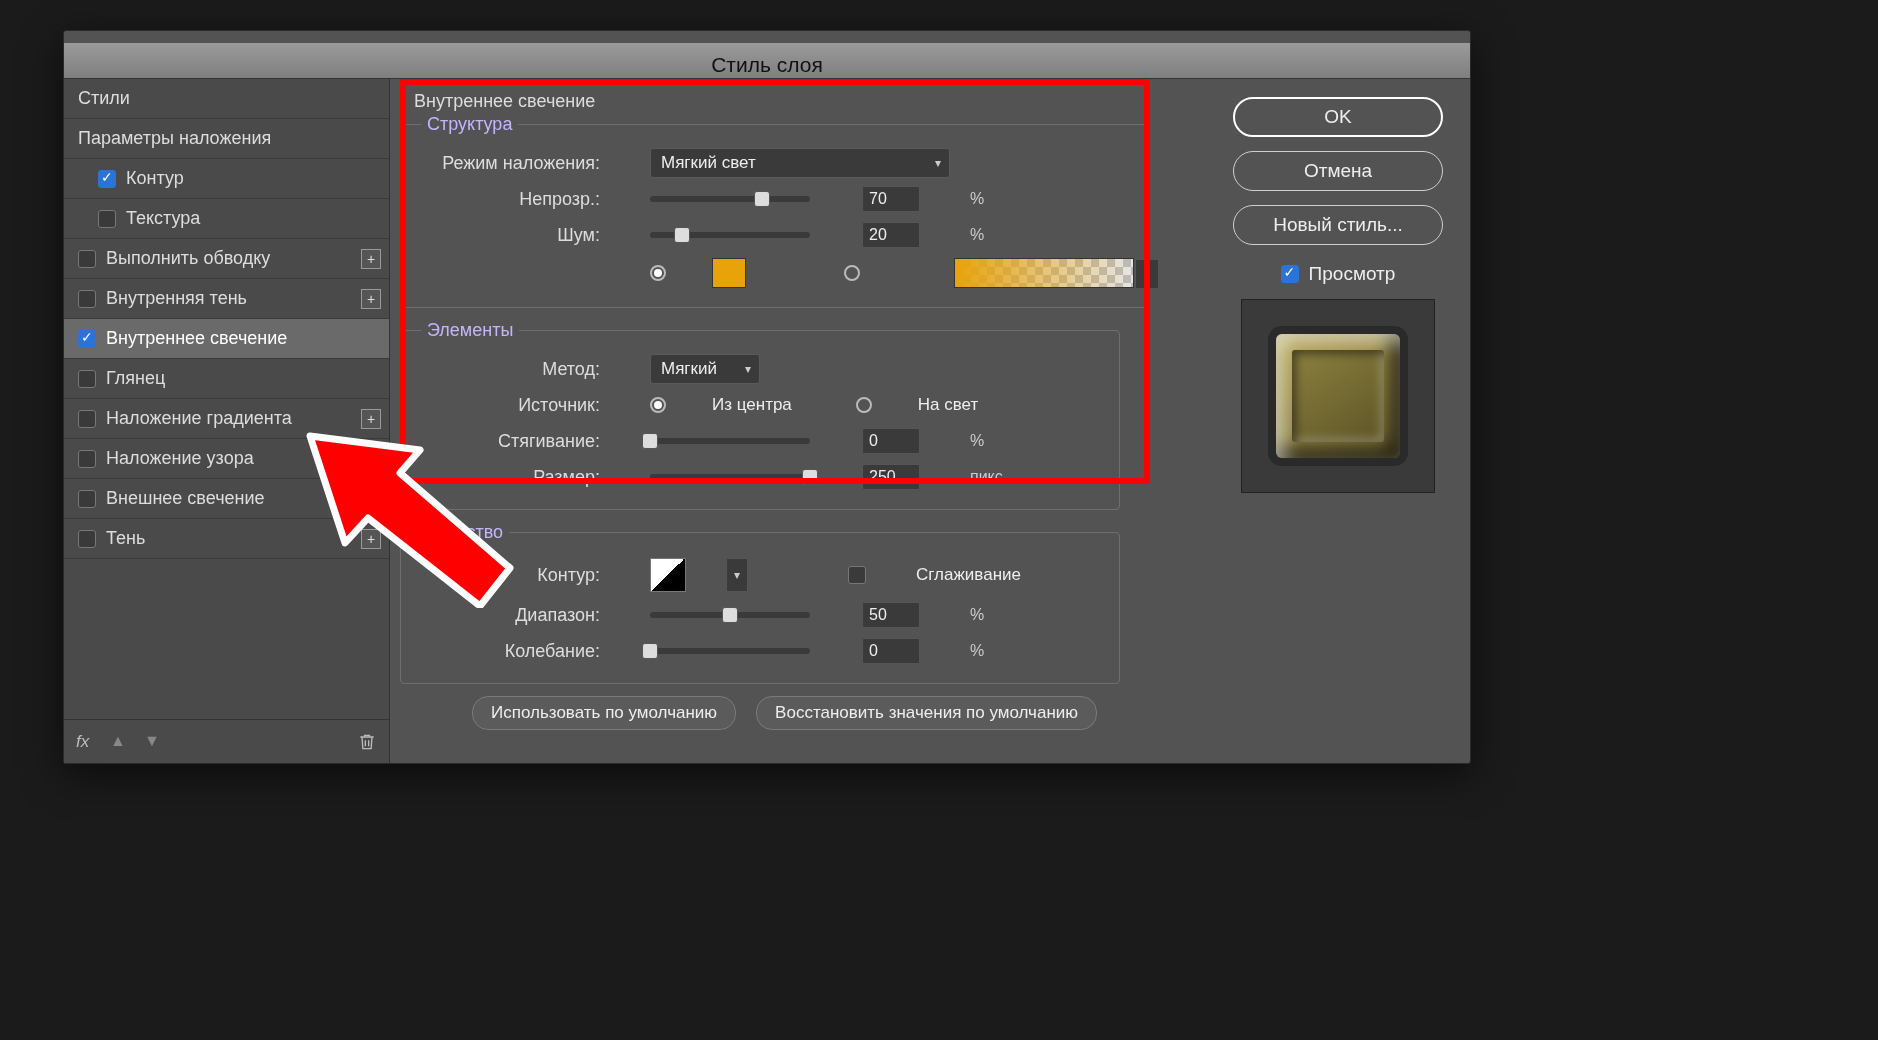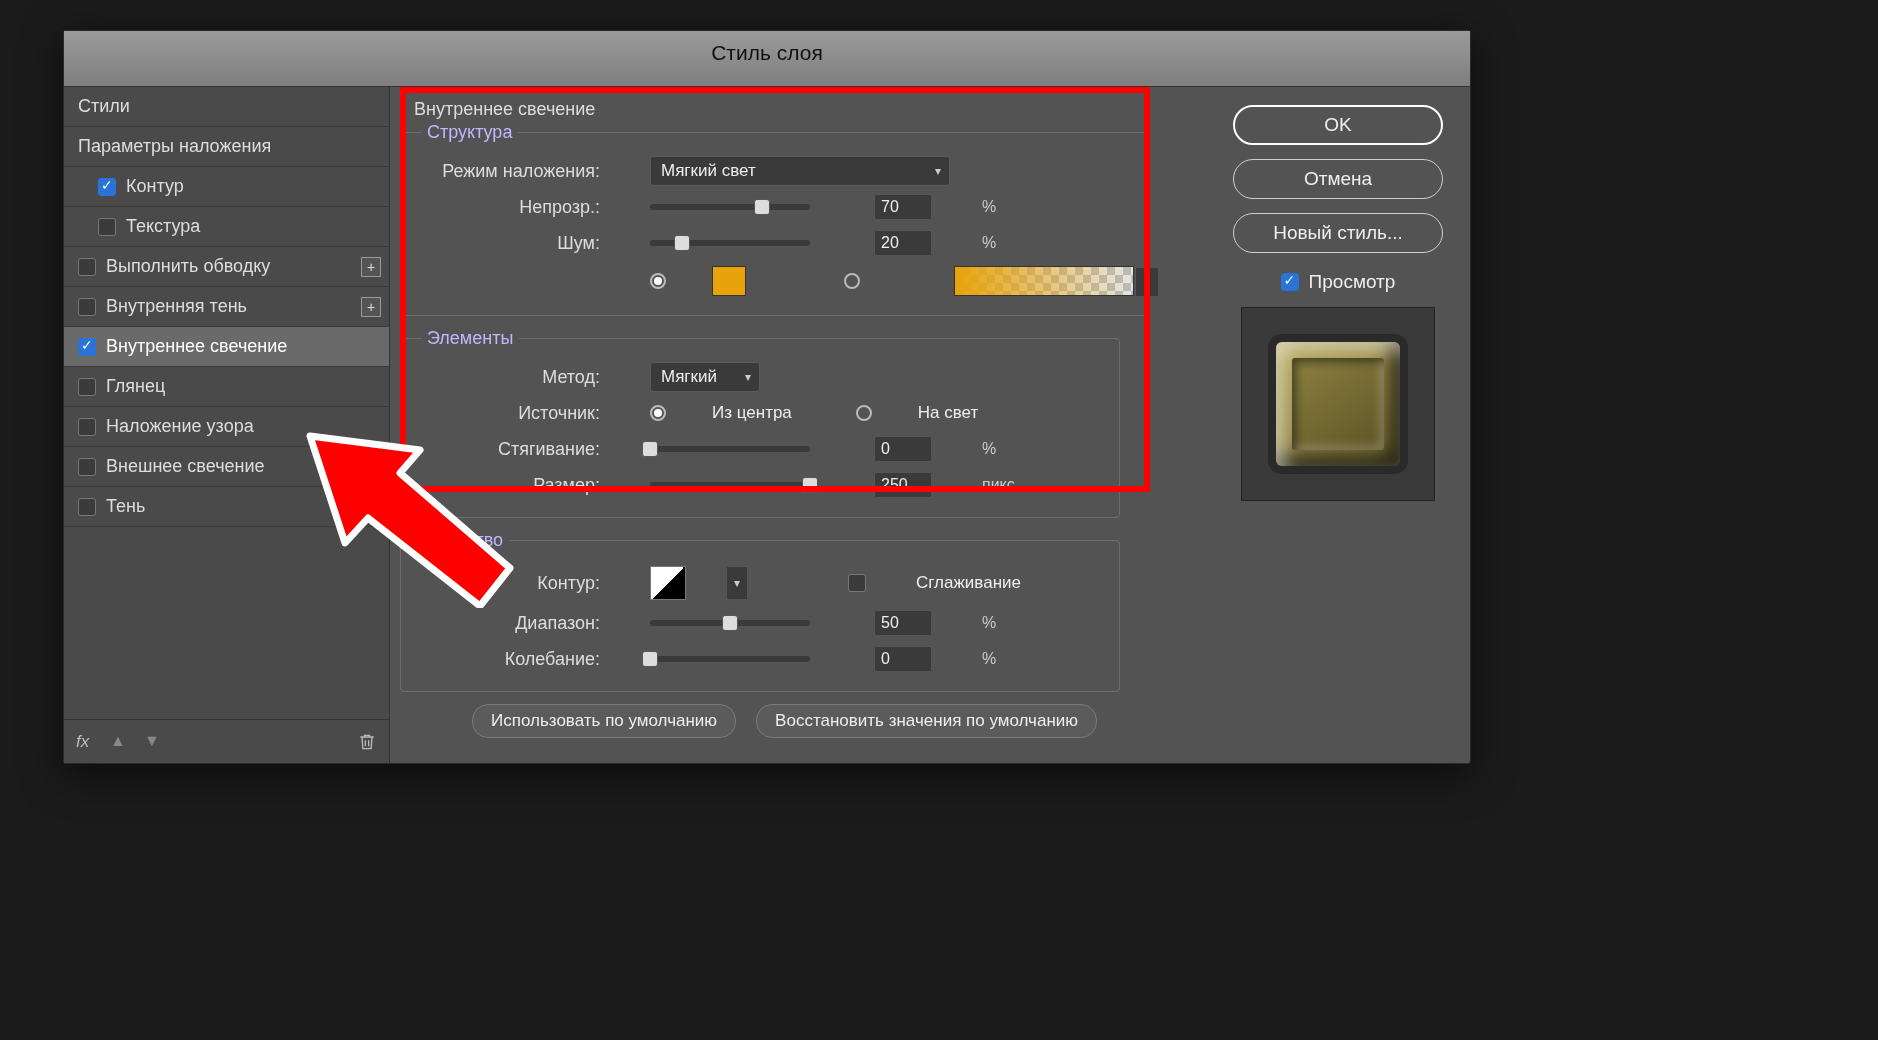--- a/index.html
+++ b/index.html
@@ -3,23 +3,23 @@
 <meta charset="utf-8">
 <style>
   * { box-sizing: border-box; margin: 0; padding: 0; font-family: -apple-system, "Segoe UI", Arial, sans-serif; }
   html, body { width: 1878px; height: 1040px; background: #1b1b1b; overflow: hidden; }
   .dialog {
     position: absolute; left: 63px; top: 30px; width: 1408px; height: 734px;
     background: #535353; border: 1px solid #2a2a2a; border-radius: 3px;
     box-shadow: 0 10px 40px rgba(0,0,0,.6); display: flex; flex-direction: column;
   }
   .titlebar {
-    height: 56px; background: linear-gradient(#9a9a9a,#7f7f7f);
+    height: 36px; background: linear-gradient(#9a9a9a,#7f7f7f);
     color: #111; font-size: 21px; text-align: center; line-height: 44px;
-    border-bottom: 1px solid #333; position: relative;
+    border-bottom: 1px solid #333; position: relative; margin-top: 12px;
   }
   .body { flex: 1; display: flex; justify-content: center; }
   .sidebar { width: 326px; background: #4a4a4a; border-right: 1px solid #333; display: flex; flex-direction: column; }
   .side-item {
     height: 40px; padding: 0 14px; display: flex; align-items: center; color: #ddd; font-size: 18px;
     border-bottom: 1px solid #3a3a3a; cursor: pointer; position: relative;
   }
   .side-item.active { background: #6a6a6a; color: #fff; }
   .side-item.sub { padding-left: 34px; }
   .chk { width: 18px; height: 18px; background: #3a3a3a; border: 1px solid #777; border-radius: 3px; margin-right: 10px; position: relative; flex-shrink: 0; }
@@ -35,21 +35,21 @@
   .highlight-box { position: absolute; left: 10px; top: 0; width: 750px; height: 405px; border: 6px solid #ff0000; pointer-events: none; z-index: 5; }
   fieldset.grp { border: 1px solid #6e6e6e; border-radius: 4px; margin: 2px 0 12px 0; padding: 10px 14px 14px 14px; position: relative; }
   fieldset.grp > legend { padding: 0 6px; color: #c4b5fd; font-size: 18px; margin-left: 6px; }
   .row { display: flex; align-items: center; height: 36px; gap: 40px; }
   .lbl { width: 195px; text-align: right; color: #ddd; font-size: 18px; padding-right: 10px; }
   .dropdown { height: 30px; background: #3a3a3a; border: 1px solid #5a5a5a; border-radius: 3px; color: #eee;
     font-size: 17px; padding: 0 28px 0 10px; display: inline-flex; align-items: center; position: relative; }
   .dropdown .chev { position: absolute; right: 8px; top: 50%; transform: translateY(-50%); color: #ccc; font-size: 12px; }
   .slider { width: 160px; height: 6px; background: #3a3a3a; border-radius: 3px; margin-right: 12px; position: relative; }
   .slider .thumb { position: absolute; top: -5px; width: 16px; height: 16px; background: #ddd; border: 1px solid #555; border-radius: 3px; transform: translateX(-50%); }
-  .numbox { width: 58px; height: 26px; background: #3a3a3a; border: 1px solid #555; color: #eee; font-size: 16px; text-align: left; padding: 0 6px; border-radius: 2px; display: inline-flex; align-items: center; margin-left: 12px; }
+  .numbox { width: 58px; height: 26px; background: #3a3a3a; border: 1px solid #555; color: #eee; font-size: 16px; text-align: left; padding: 0 6px; border-radius: 2px; display: inline-flex; align-items: center; }
   .unit { color: #ccc; font-size: 16px; margin-left: 10px; }
   .radio { width: 16px; height: 16px; border-radius: 50%; border: 2px solid #bbb; margin-right: 6px; position: relative; }
   .radio.on::after { content:""; position: absolute; left: 2px; top: 2px; width: 8px; height: 8px; background: #fff; border-radius: 50%; }
   .swatch { width: 34px; height: 30px; border: 1px solid #333; }
   .grad { width: 180px; height: 30px; border: 1px solid #333; position: relative;
     background:
       linear-gradient(90deg, #e8a30a, rgba(232,163,10,0)),
       repeating-conic-gradient(#bbb 0 25%, #e6e6e6 0 50%) 0 0/16px 16px; }
   .grad .chev2 { position: absolute; right: -26px; top: 0; width: 24px; height: 30px; background: #3a3a3a; border: 1px solid #555; color: #ccc; text-align: center; line-height: 28px; font-size: 12px; }
   .contour { width: 36px; height: 34px; border: 1px solid #777;
@@ -107,20 +107,25 @@
           <div class="side-item active">
             <div class="chk on"></div>
             <span>Внутреннее свечение</span>
           </div>
           <div class="side-item">
             <div class="chk"></div>
             <span>Глянец</span>
           </div>
           <div class="side-item">
             <div class="chk"></div>
+            <span>Наложение градиента</span>
+            <div class="plusbox">+</div>
+          </div>
+          <div class="side-item">
+            <div class="chk"></div>
             <span>Наложение узора</span>
           </div>
           <div class="side-item">
             <div class="chk"></div>
             <span>Внешнее свечение</span>
           </div>
           <div class="side-item">
             <div class="chk"></div>
             <span>Тень</span>
             <div class="plusbox">+</div>

